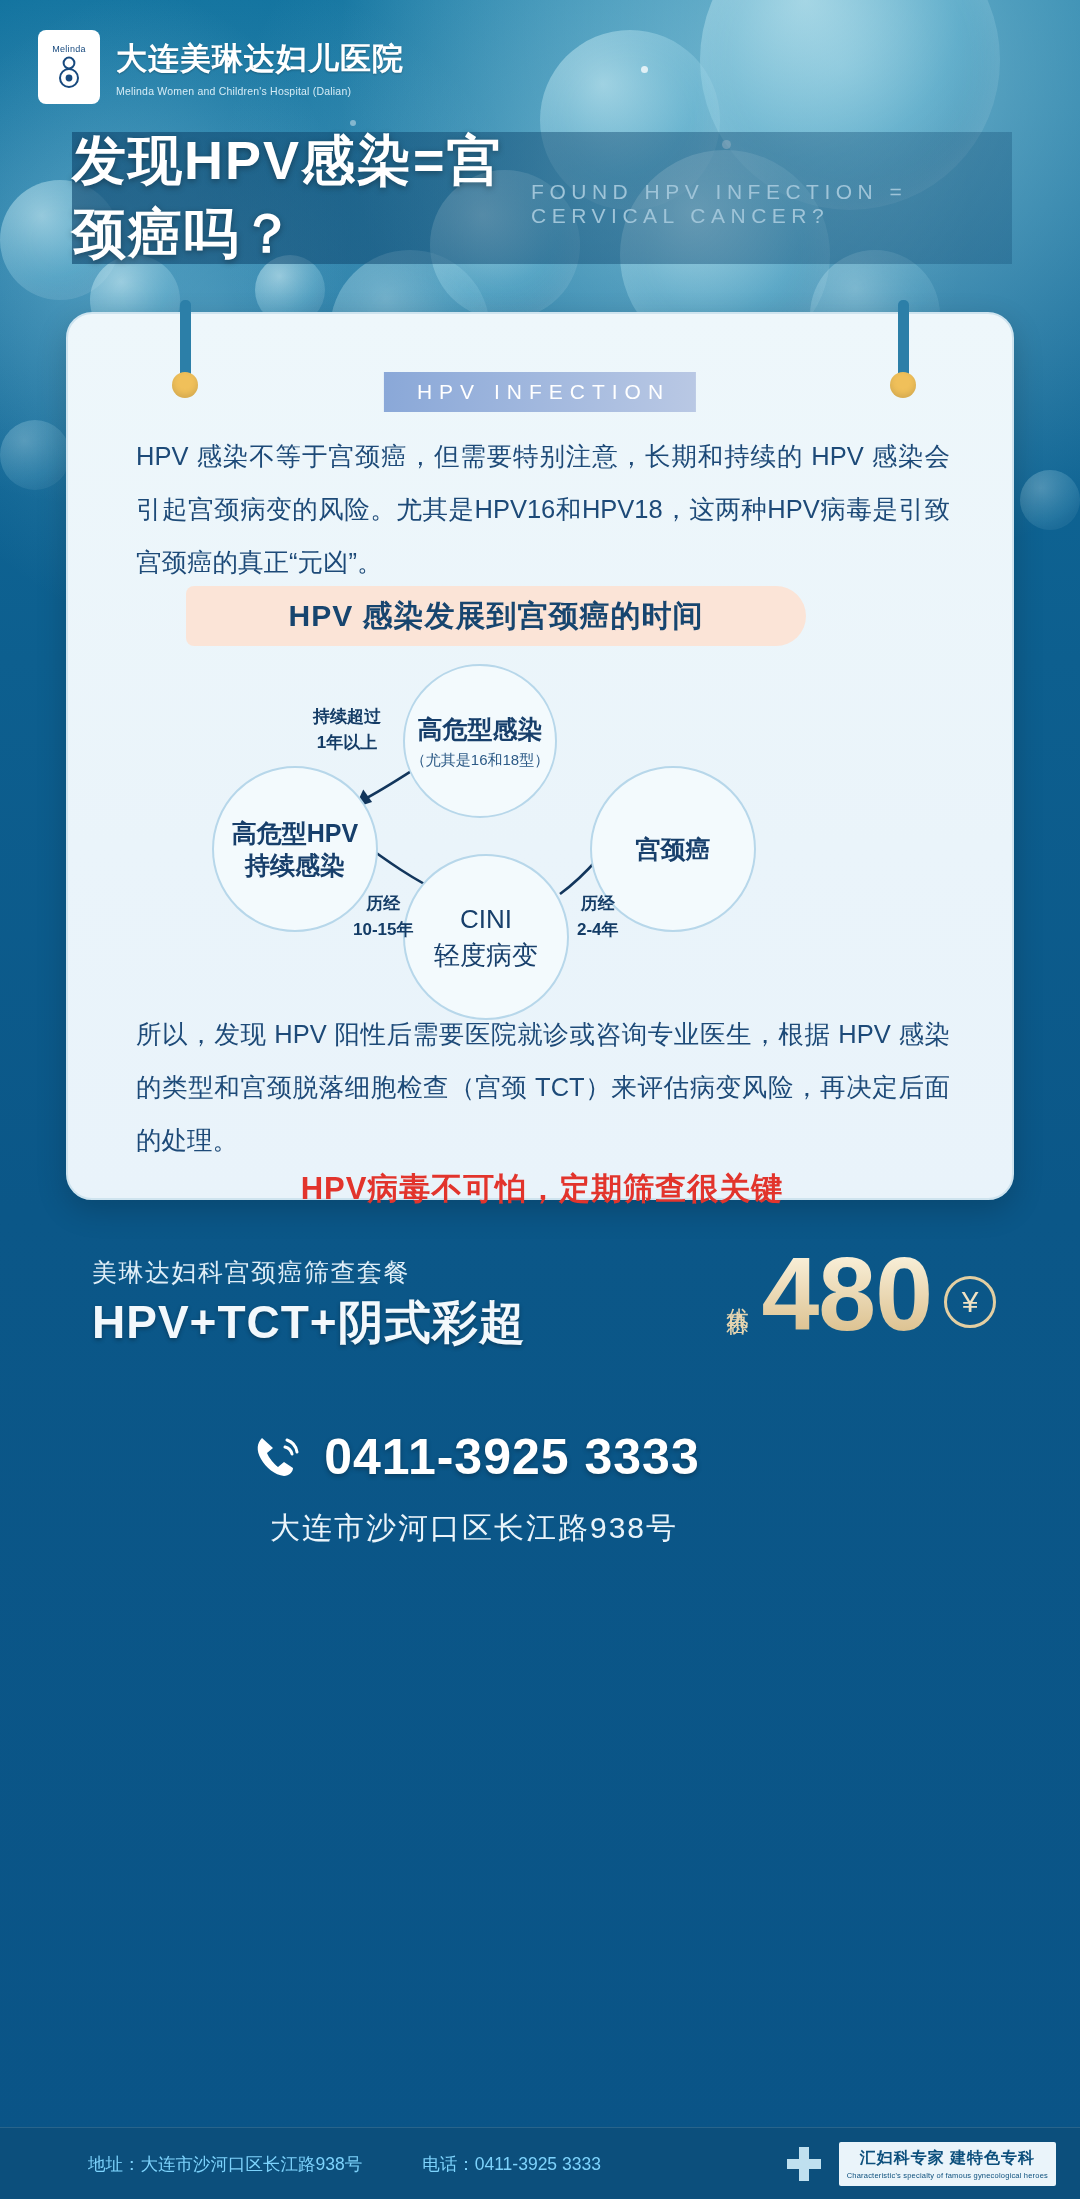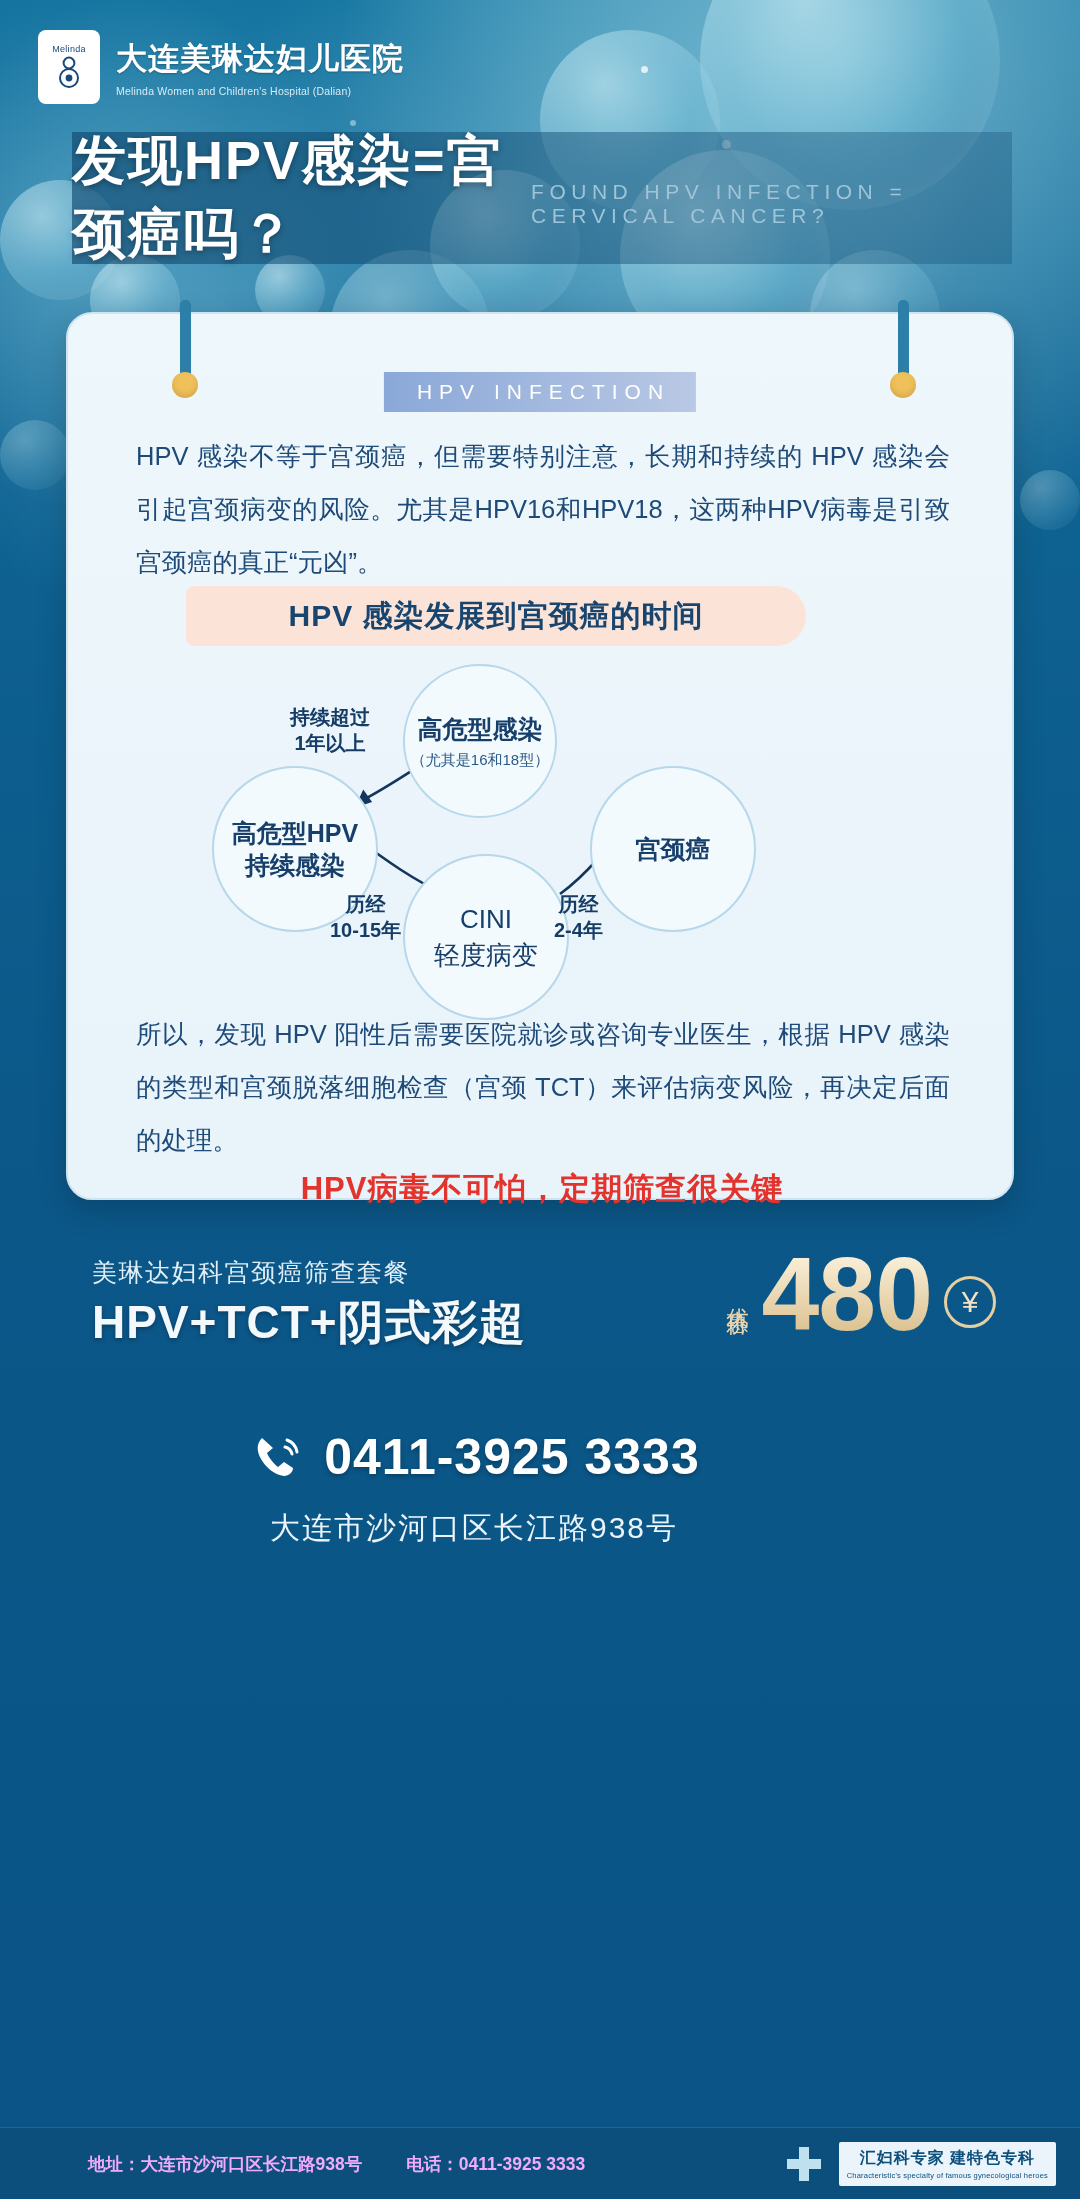--- a/index.html
+++ b/index.html
@@ -124,21 +124,21 @@
   .bubble .b-main { font-size: 25px; font-weight: bold; line-height: 32px; }
   .bubble .b-sub { font-size: 15px; margin-top: 6px; color: #2c5a86; }
   .bubble.plain .b-main { font-weight: bold; }
   .bubble.cini .b-main { font-size: 26px; font-weight: normal; line-height: 36px; }
 
   #bubble-infection { width: 154px; height: 154px; left: 313px; top: 18px; }
   #bubble-persist  { width: 166px; height: 166px; left: 122px; top: 120px; }
   #bubble-cini     { width: 166px; height: 166px; left: 313px; top: 208px; }
   #bubble-cancer   { width: 166px; height: 166px; left: 500px; top: 120px; }
 
-  .lab { position: absolute; font-size: 20px; font-weight: bold; color: #143c66; line-height: 26px; text-align: center; }
+  .lab { position: absolute; font-size: 17px; font-weight: bold; color: #143c66; line-height: 26px; text-align: center; margin-left: 23px; }
   #lab-1 { left: 200px; top: 58px; }
   #lab-2 { left: 240px; top: 245px; }
   #lab-3 { left: 464px; top: 245px; }
 
   .arrow { position: absolute; }
 
   .red-line {
     position: absolute; top: 832px; left: 0; width: 904px;
     text-align: center;
     font-size: 31px; font-weight: bold; color: #e2342c; letter-spacing: 1px;
@@ -173,21 +173,21 @@
   .phone-row { display: flex; align-items: center; justify-content: center; gap: 22px; }
   .phone-num { font-size: 50px; font-weight: bold; color: #ffffff; letter-spacing: 1px; text-shadow: 0 2px 5px rgba(0,0,0,.3);}
   .addr { margin-top: 22px; font-size: 30px; color: #eaf4fa; letter-spacing: 2px; }
 
   
   .footer {
     position: absolute; bottom: 0; left: 0; width: 1080px; height: 72px;
     background: #0c4f7c; display: flex; align-items: center; z-index: 8;
     border-top: 1px solid rgba(255,255,255,.12);
   }
-  .footer-left { display: flex; align-items: center; gap: 44px; padding-left: 88px; font-size: 17.5px; color: #f0abfc; font-weight: bold; }
+  .footer-left { display: flex; align-items: center; gap: 60px; padding-left: 88px; font-size: 17.5px; color: #7dd3fc; }
   .footer-divider { margin-left: auto; display: flex; align-items: center; }
   .cross { width: 34px; height: 34px; position: relative; margin-right: 18px; }
   .cross::before, .cross::after { content:""; position:absolute; background:#bfe0ef; }
   .cross::before { left: 12px; top: 0; width: 10px; height: 34px; }
   .cross::after { top: 12px; left: 0; width: 34px; height: 10px; }
   .footer-badge {
     background: #eaf4fa; color: #0c4f7c; padding: 6px 8px; margin-right: 24px;
     display: flex; flex-direction: column; align-items: center; border-radius: 2px;
   }
   .footer-badge .fb-cn { font-size: 16px; font-weight: bold; letter-spacing: 1px; }

